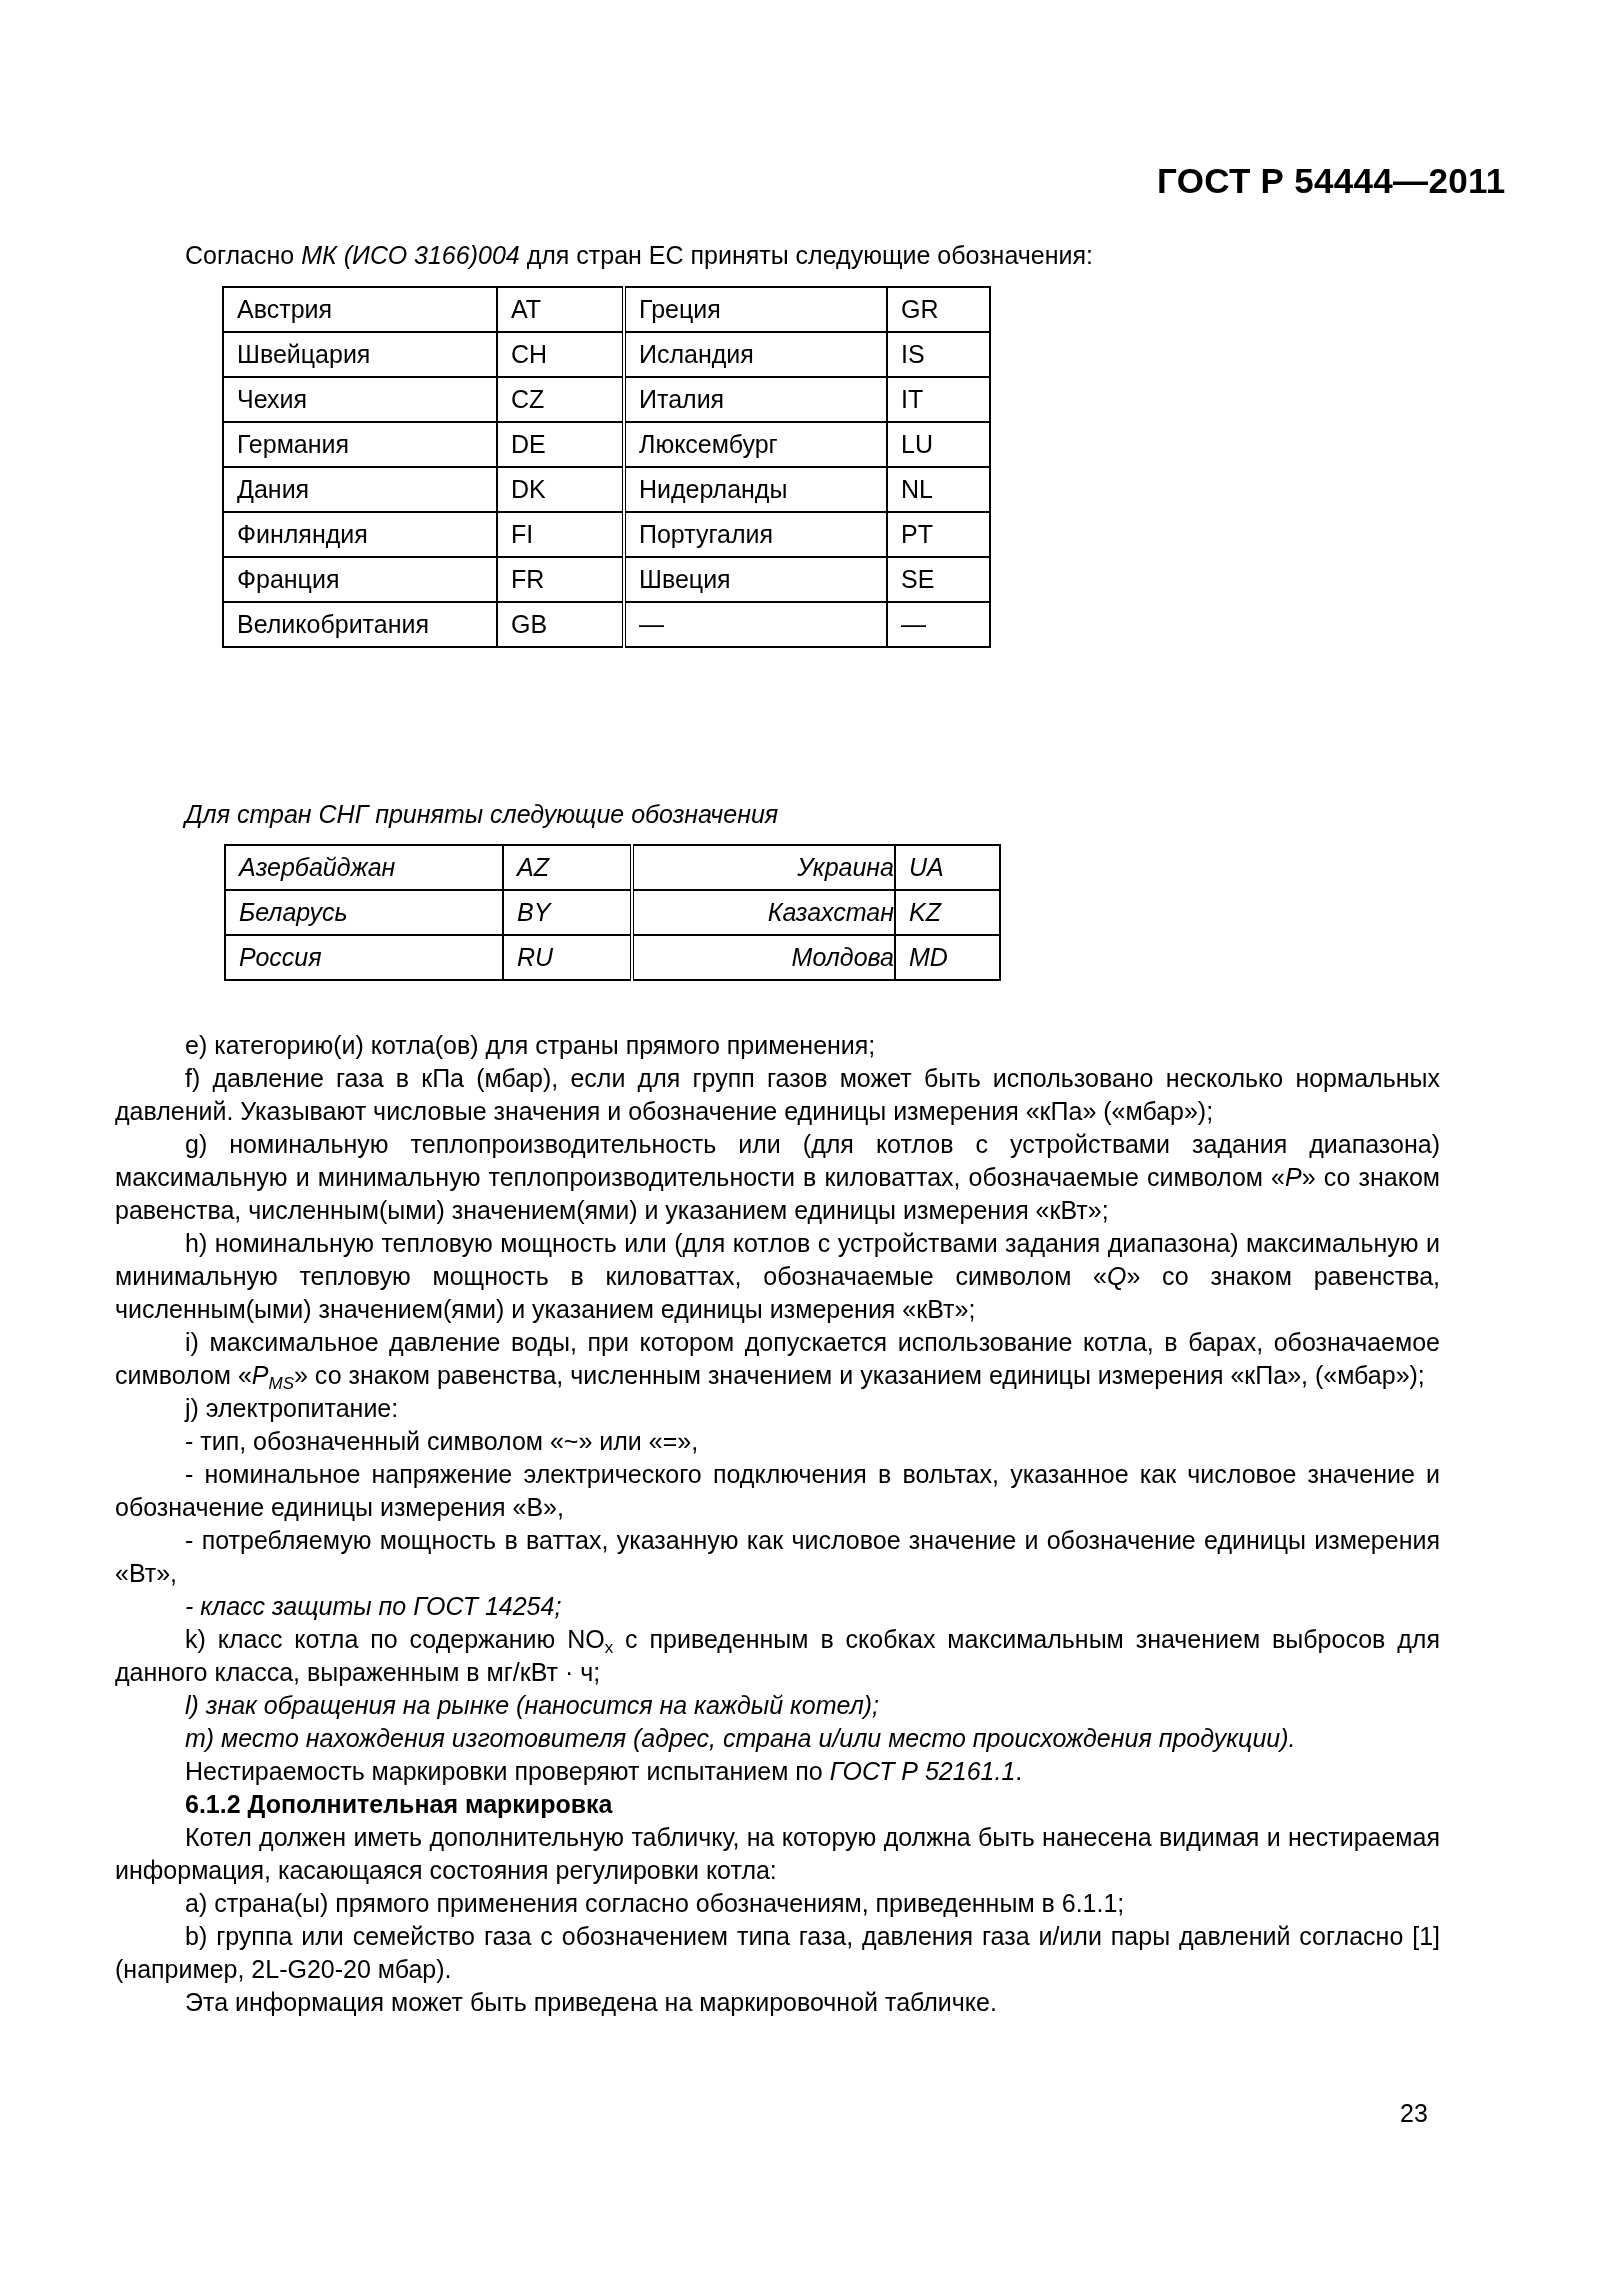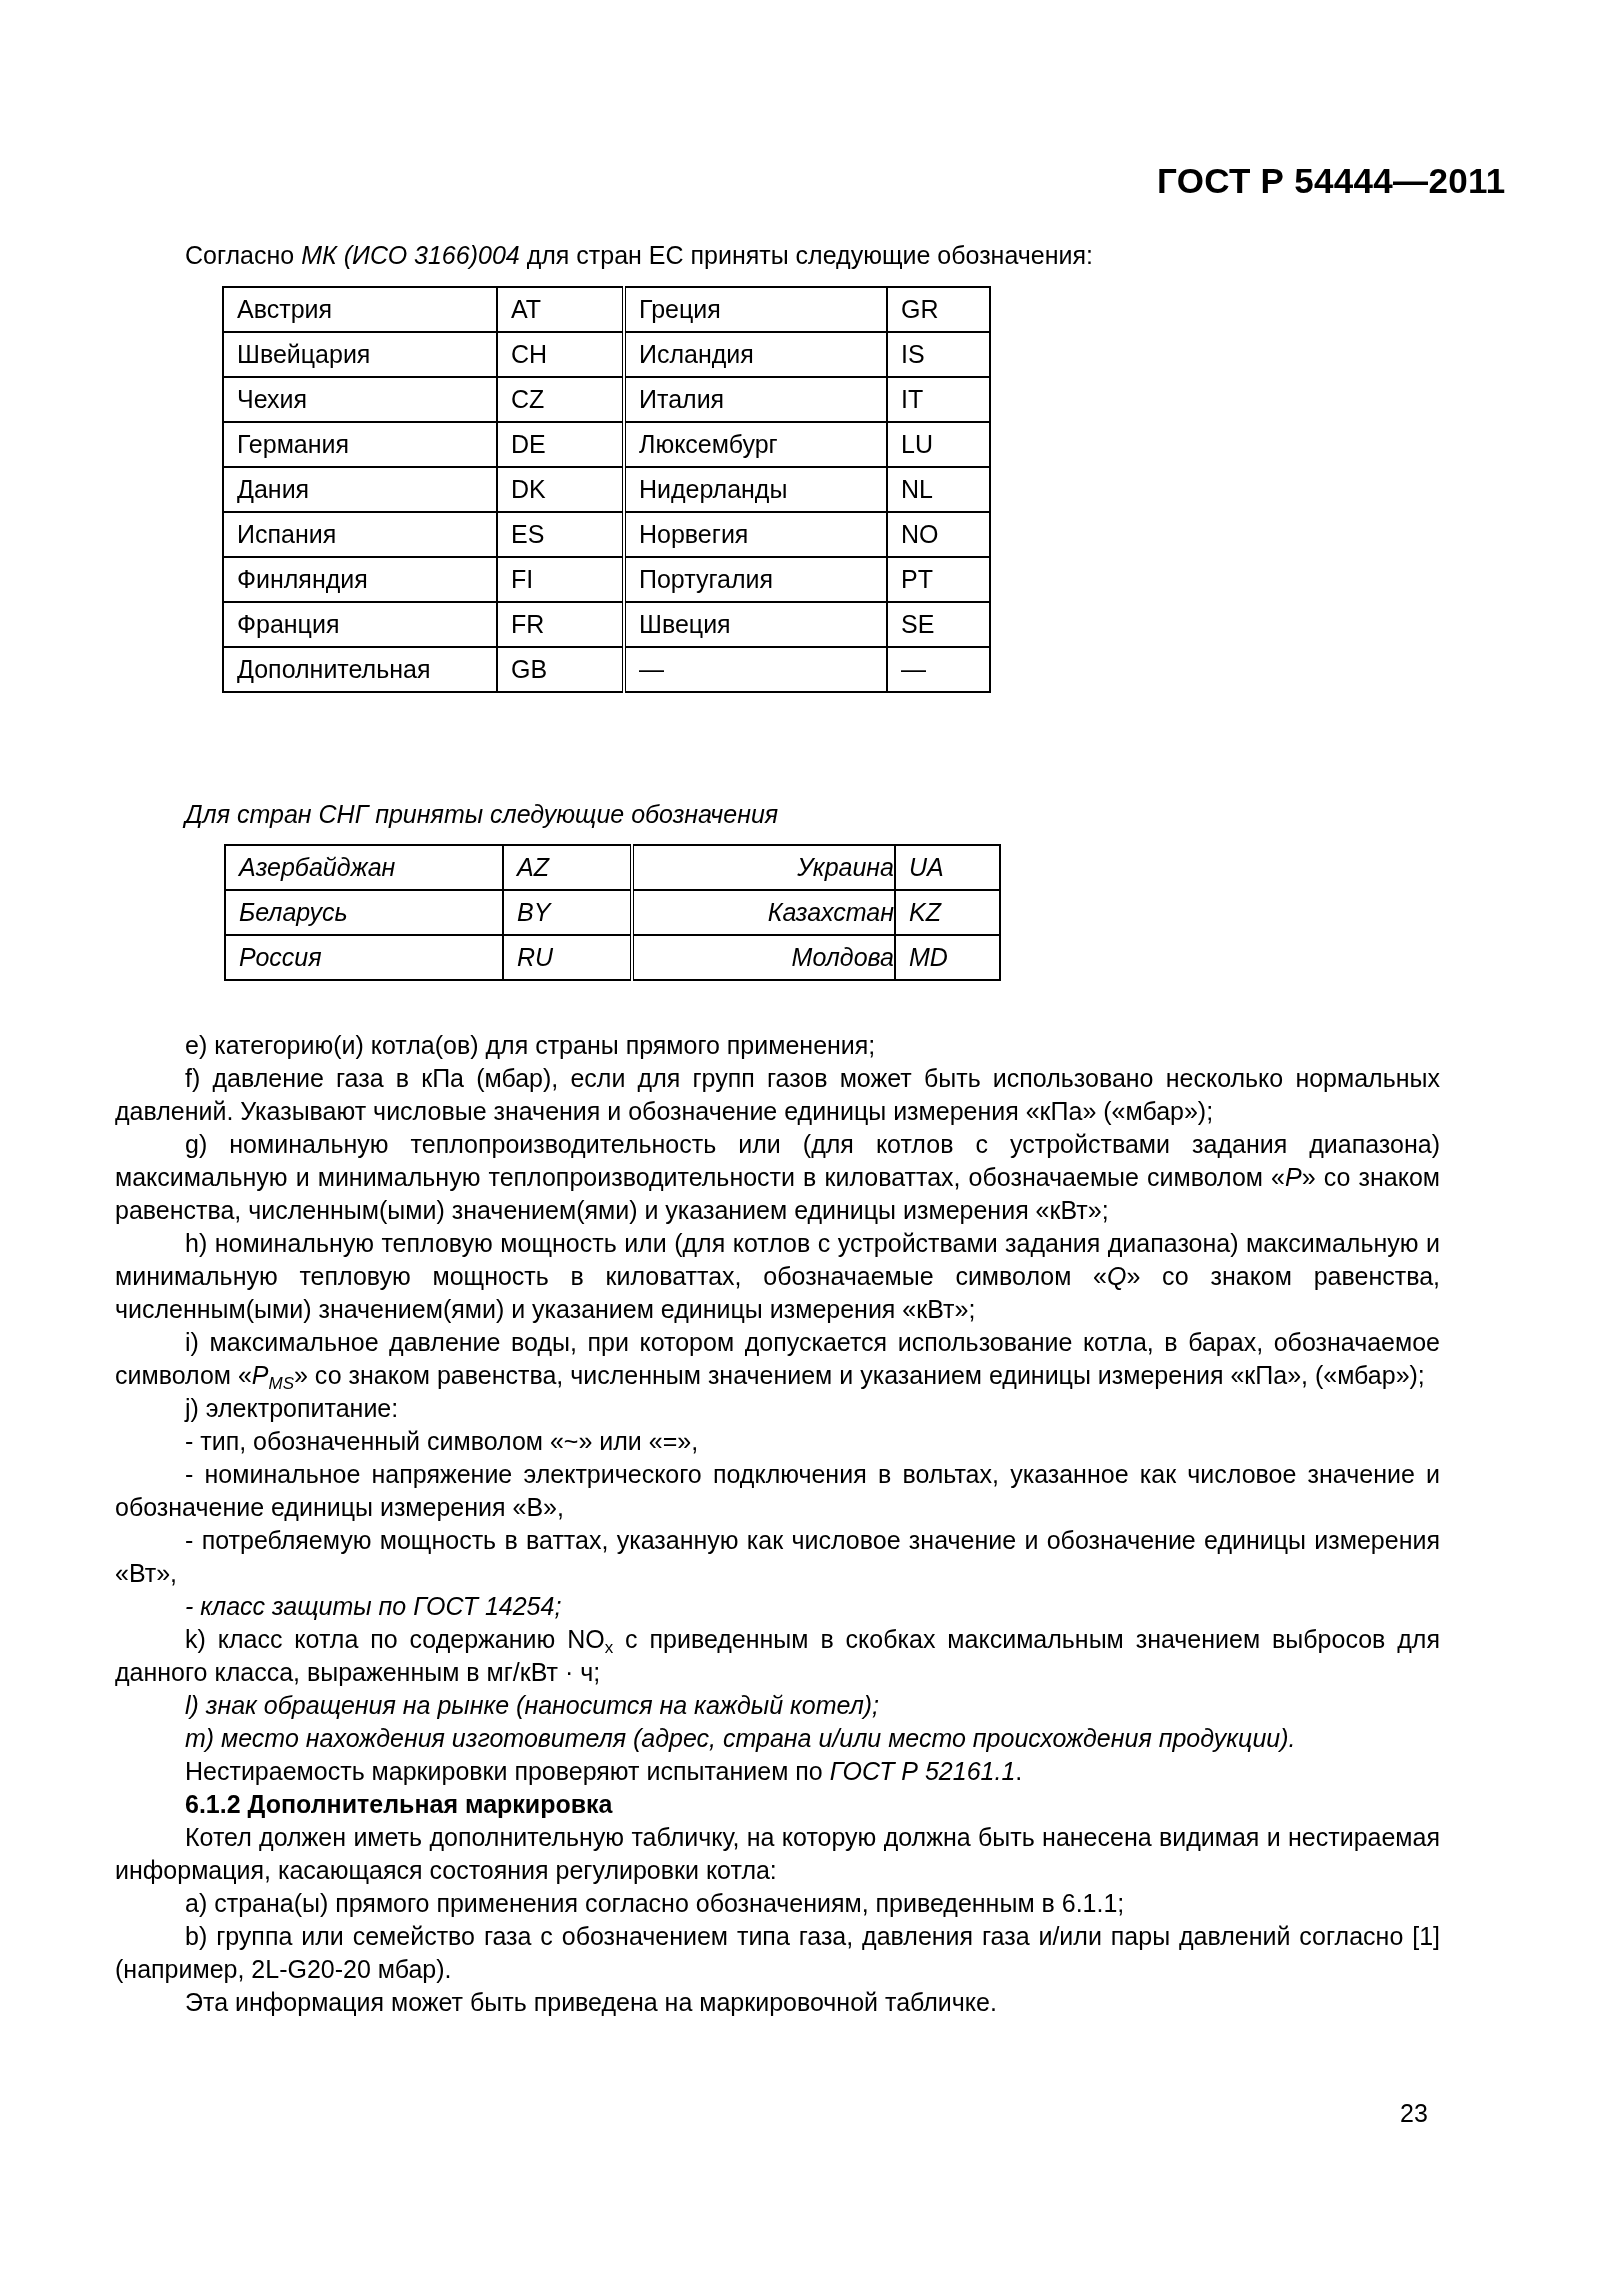--- a/index.html
+++ b/index.html
@@ -66,39 +66,33 @@
         <td class="c3">Люксембург</td>
         <td class="c4">LU</td>
       </tr>
     <tr>
         <td class="c1">Дания</td>
         <td class="c2 split">DK</td>
         <td class="c3">Нидерланды</td>
         <td class="c4">NL</td>
       </tr>
     <tr>
-        <td class="c1">Испания</td>
-        <td class="c2 split">ES</td>
-        <td class="c3">Норвегия</td>
-        <td class="c4">NO</td>
-      </tr>
-    <tr>
         <td class="c1">Финляндия</td>
         <td class="c2 split">FI</td>
         <td class="c3">Португалия</td>
         <td class="c4">PT</td>
       </tr>
     <tr>
         <td class="c1">Франция</td>
         <td class="c2 split">FR</td>
         <td class="c3">Швеция</td>
         <td class="c4">SE</td>
       </tr>
     <tr>
-        <td class="c1">Дополнительная</td>
+        <td class="c1">Великобритания</td>
         <td class="c2 split">GB</td>
         <td class="c3">—</td>
         <td class="c4">—</td>
       </tr>
   </tbody>
 </table>
 
 <div class="cis-caption">Для стран СНГ приняты следующие обозначения</div>
 
 <table class="codes" id="cis-table">

